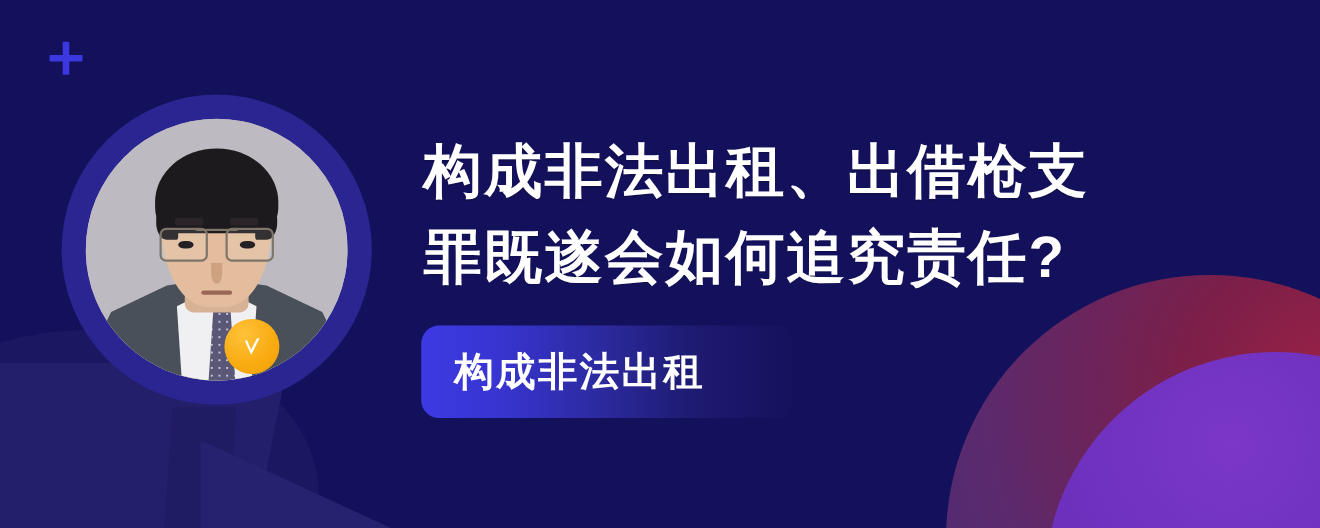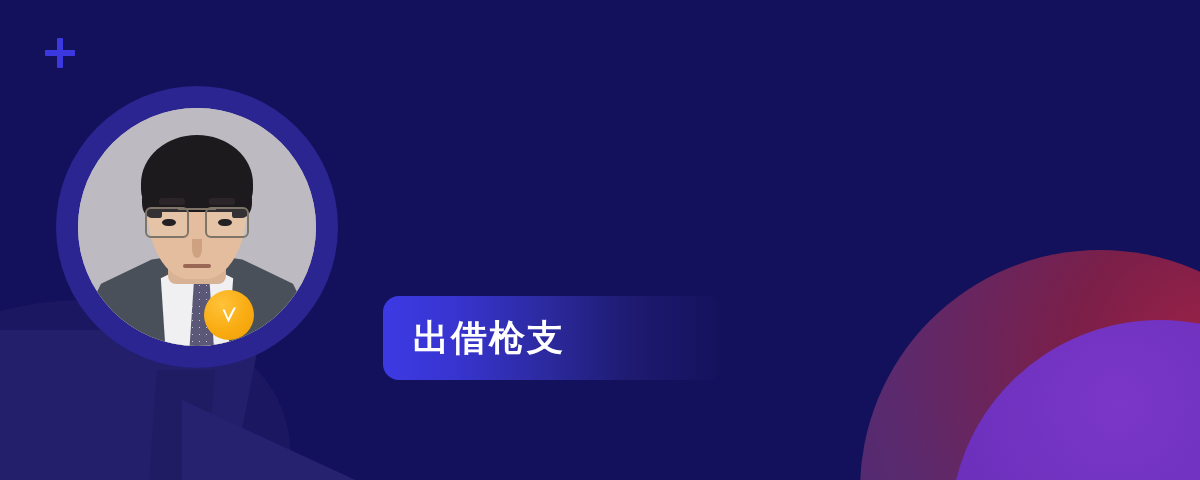--- a/index.html
+++ b/index.html
@@ -300,18 +300,22 @@
       <div class="p-mouth"></div>
     </div>
   </div>
 
   <div class="verified-badge">
     <svg width="28" height="28" viewBox="0 0 28 28" aria-hidden="true">
       <path d="M7.5 8.5 L13.4 21.5 L21 6.5 L18.6 6.5 L13.2 17 L9.8 8.5 Z" fill="#ffffff"></path>
     </svg>
   </div>
 
+  <div class="content">
+    <h1 class="title">构成非法出租、出借枪支
+罪既遂会如何追究责任?</h1>
+  </div>
 
   <div class="name-badge">
-    <span class="name-text">出借枪支</span>
+    <span class="name-text">构成非法出租</span>
   </div>
 
 </div>
 
 </body></html>

